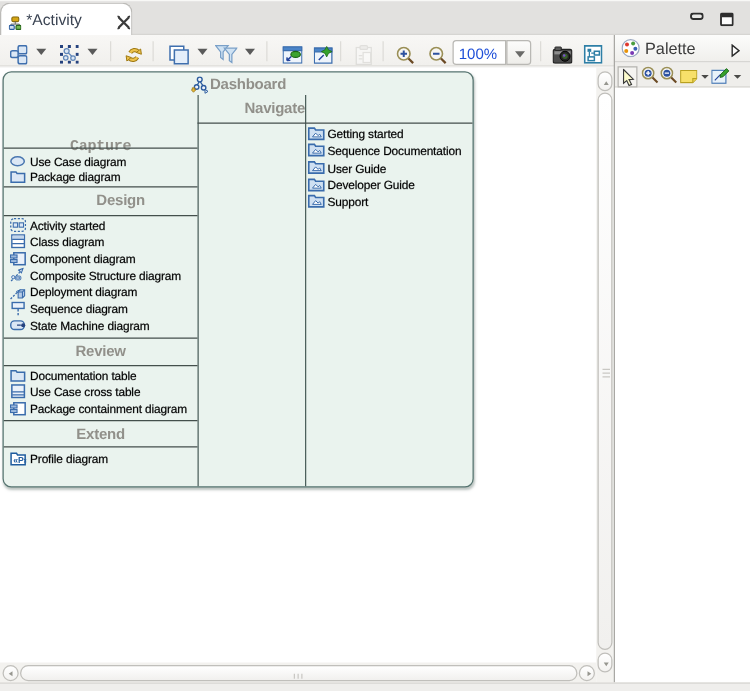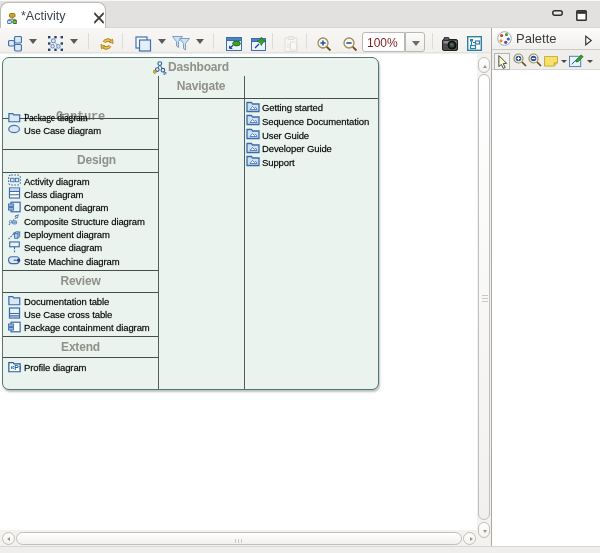--- a/index.html
+++ b/index.html
@@ -167,21 +167,21 @@
       <path d="M6 3.4 v5.2 M3.4 6 h5.2" stroke="#2d52a0" stroke-width="1.6"></path>
       <path d="M9.8 9.8 L13.5 13.5" stroke="#6b4a24" stroke-width="1.8"></path>
     </svg>
     <svg class="abs" style="left:343px;top:9px" width="15" height="15" viewBox="0 0 15 15">
       <circle cx="6" cy="6" r="5" fill="#f7f6f2" stroke="#9a8f56" stroke-width="1.3"></circle>
       <path d="M3.4 6 h5.2" stroke="#2d52a0" stroke-width="1.6"></path>
       <path d="M9.8 9.8 L13.5 13.5" stroke="#6b4a24" stroke-width="1.8"></path>
     </svg>
 
     <div class="abs" style="left:362px;top:4px;width:43px;height:20px;background:#ffffff;border:1px solid #b9b8b4;border-radius:3px 0 0 3px;">
-      <div style="position:absolute;left:4px;top:3px;font-size:12px;color:#7f1d1d;">100%</div>
+      <div style="position:absolute;left:4px;top:3px;font-size:12px;color:#1d4ed8;">100%</div>
     </div>
     <div class="abs" style="left:405px;top:4px;width:20px;height:20px;background:linear-gradient(#fcfcfb,#eeede9);border:1px solid #b9b8b4;border-radius:0 3px 3px 0;">
       <div class="darr" style="left:6px;top:8px;border-top-color:#6a6a68;"></div>
     </div>
     <div class="tsep" style="left:432px"></div>
 
     <svg class="abs" style="left:442px;top:9px" width="16" height="14" viewBox="0 0 16 14">
       <rect x="0.5" y="2.5" width="15" height="11" rx="1.5" fill="#4c4c4c" stroke="#222" stroke-width="1"></rect>
       <rect x="2" y="0.5" width="5" height="3" rx="0.5" fill="#5a5a5a" stroke="#222" stroke-width="0.8"></rect>
       <rect x="1.5" y="4" width="13" height="2.5" fill="#8d8d8d"></rect>
@@ -209,29 +209,29 @@
       <circle cx="4.3" cy="8.6" r="1.8" fill="#eef3fa" stroke="#2c5c9e" stroke-width="1.1"></circle>
       <circle cx="9.9" cy="9.2" r="1.8" fill="#eef3fa" stroke="#2c5c9e" stroke-width="1.1"></circle>
       <path d="M0.8 10.3 h2.2 v1.6 h0.9 l-2 2.1 -2 -2.1 h0.9z" fill="#e8b93a" stroke="#8a6a10" stroke-width="0.6" transform="translate(0,-0.5) scale(0.95)"></path>
       <path d="M11 10.5 l2.4 1.6 -2.4 1.6z" fill="#eef3fa" stroke="#2c5c9e" stroke-width="0.8"></path>
     </svg>
     <div class="dhead" style="left:165px;top:1.5px;">Dashboard</div>
 
     <div class="vline" style="left:154.5px"></div>
     <div class="vline" style="left:240.5px"></div>
 
-    <div class="dhead" style="left:155px;top:21px;width:86px;">Navigate</div>
+    <div class="dhead" style="left:155px;top:21px;width:86px;text-align:right;">Navigate</div>
 
     <div class="hline" style="left:154.5px;top:39.5px;width:86.5px;"></div>
     <div class="hline" style="left:241px;top:39.5px;width:134px;"></div>
 
     <div class="dhead" style="left:0;top:52px;width:155px;font-family:Liberation Mono, monospace;">Capture</div>
     <div class="hline" style="left:0;top:59.5px;width:155px;"></div>
 
-    <div class="ditem" style="left:5px;top:53px;width:150px;height:13px;font-family:Liberation Serif, serif;">
+    <div class="ditem" style="left:5px;top:77px;width:150px;height:13px;">
       <svg width="13" height="12" viewBox="0 0 15 13">
           <path d="M1 2.5 h4.5 l1 1.5 h7 v8 h-12.5z" fill="#dbe7f5" stroke="#3a6cac" stroke-width="1.4"></path>
         </svg>
       <span>Package diagram</span>
     </div>
     <div class="ditem" style="left:5px;top:65px;width:150px;height:13px;">
       <svg width="13" height="12" viewBox="0 0 15 13">
           <ellipse cx="7" cy="6.5" rx="6.2" ry="4.2" fill="#dbe7f5" stroke="#4a77b0" stroke-width="1.4"></ellipse>
         </svg>
       <span>Use Case diagram</span>
@@ -239,21 +239,21 @@
     <div class="hline" style="left:0;top:90.5px;width:155px;"></div>
     <div class="dhead" style="left:16px;top:95px;width:155px;">Design</div>
     <div class="hline" style="left:0;top:113.5px;width:155px;"></div>
 
     <div class="ditem" style="left:5px;top:116px;">
       <svg width="13" height="12" viewBox="0 0 15 13">
         <rect x="0.7" y="0.7" width="13.6" height="11.6" rx="3" fill="none" stroke="#3a6cac" stroke-width="1.2" stroke-dasharray="2 1.5"></rect>
         <rect x="3" y="4.5" width="4" height="4" fill="#dbe7f5" stroke="#3a6cac" stroke-width="1"></rect>
         <rect x="8.5" y="4.5" width="4" height="4" fill="#dbe7f5" stroke="#3a6cac" stroke-width="1"></rect>
       </svg>
-      <span>Activity diagram</span>
+      <span>Activity started</span>
     </div>
     <div class="ditem" style="left:5px;top:129.4px;">
       <svg width="13" height="12" viewBox="0 0 15 13">
         <rect x="1.7" y="0.7" width="11.6" height="11.6" fill="#ffffff" stroke="#3a6cac" stroke-width="1.3"></rect>
         <rect x="2.3" y="1.3" width="10.4" height="3.2" fill="#c3d6ec"></rect>
         <path d="M2 4.8 h11 M2 8.6 h11" stroke="#3a6cac" stroke-width="1.2"></path>
       </svg>
       <span>Class diagram</span>
     </div>
     <div class="ditem" style="left:5px;top:142.8px;">

